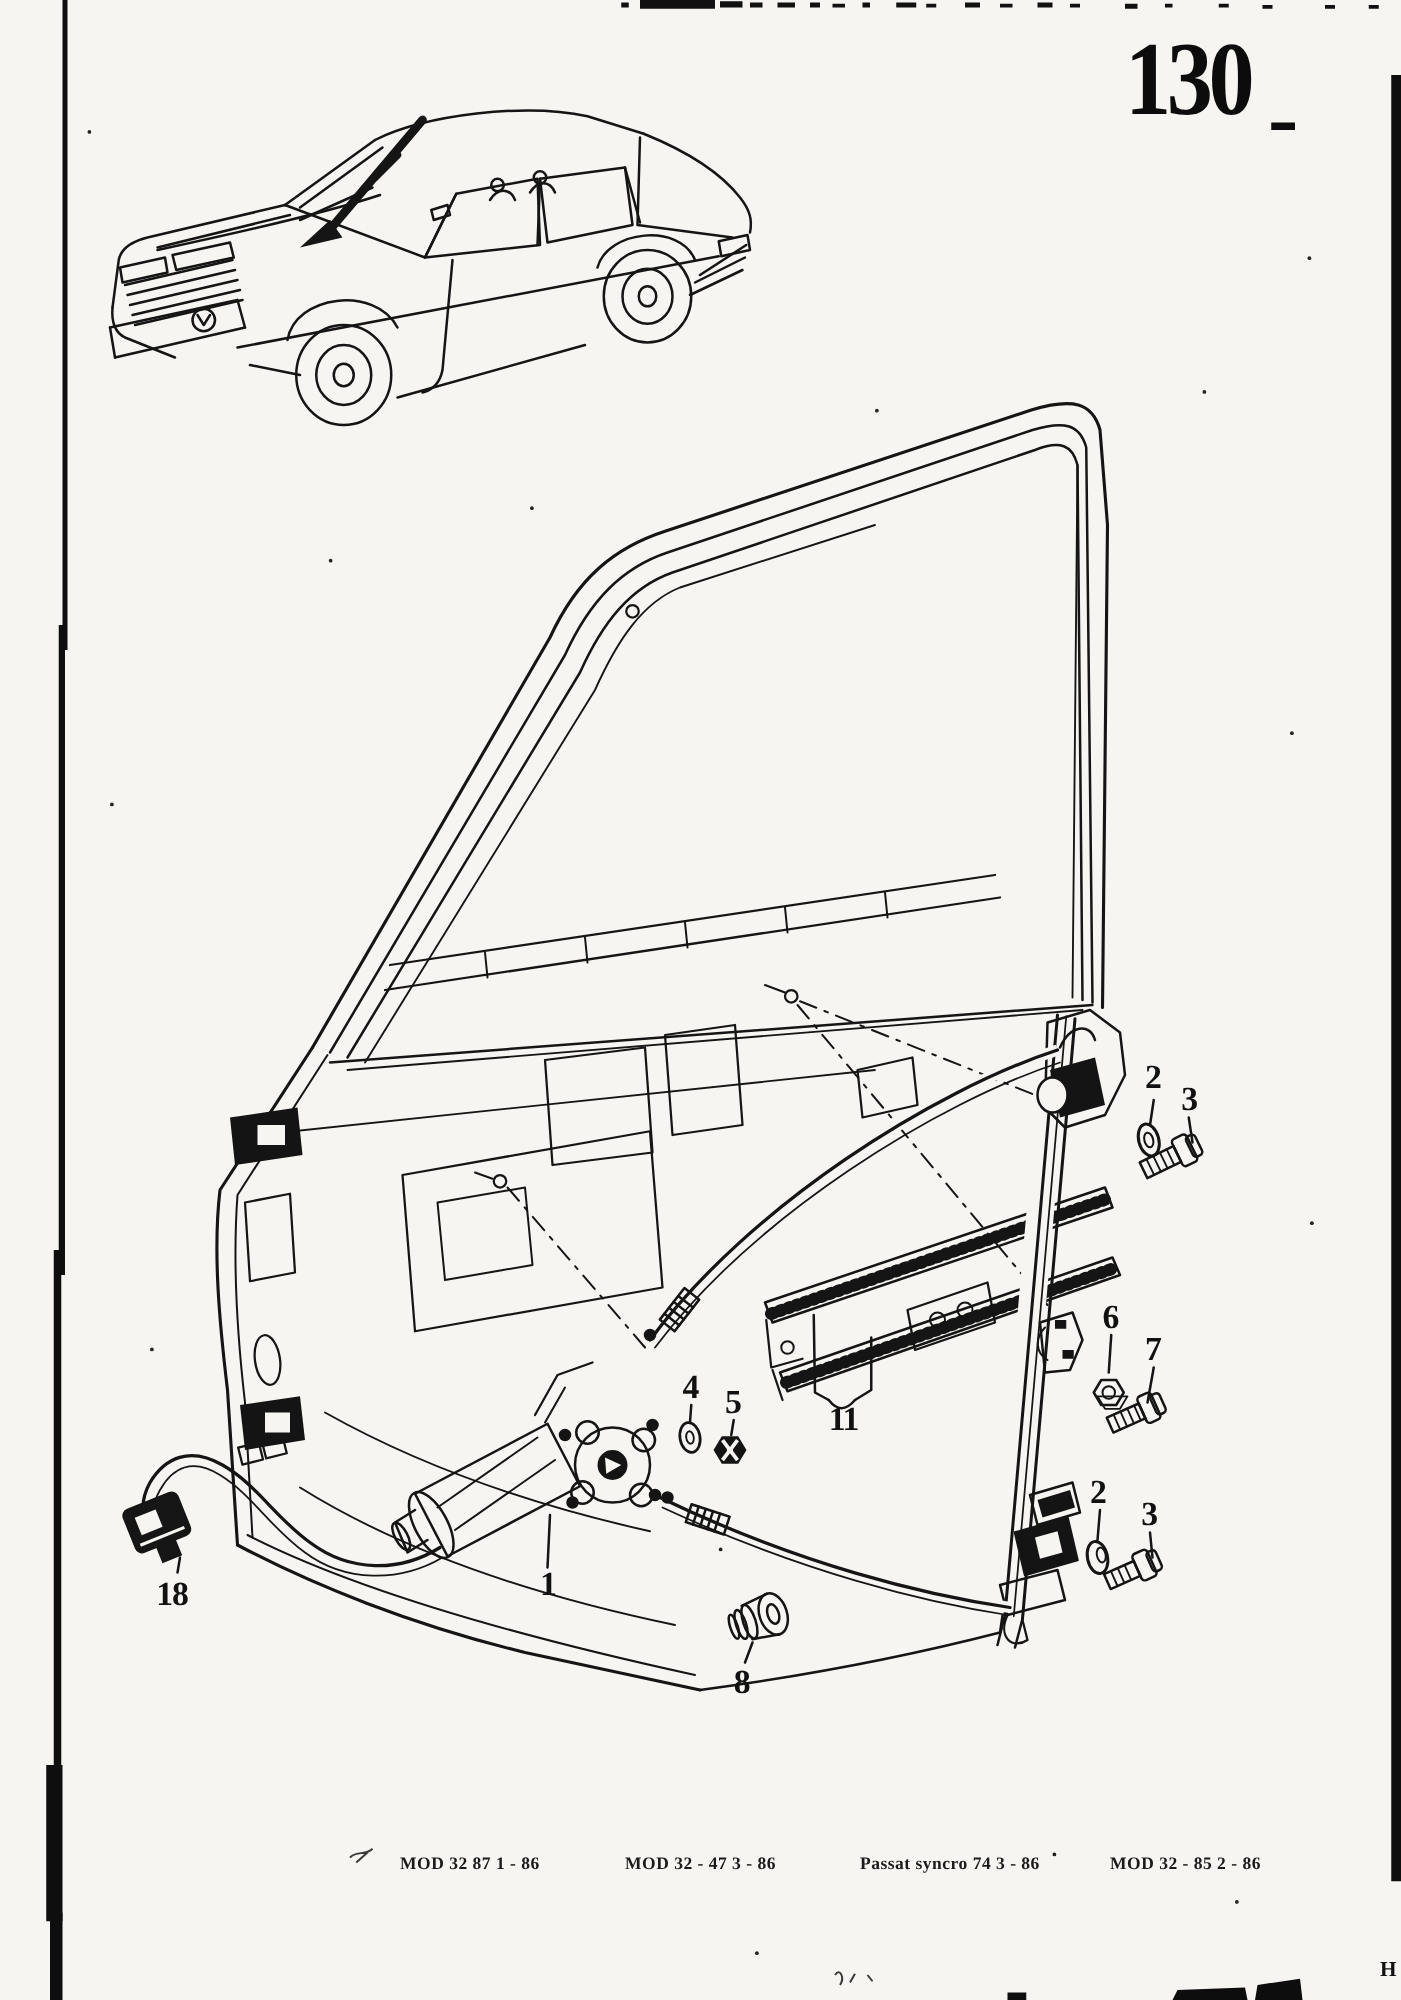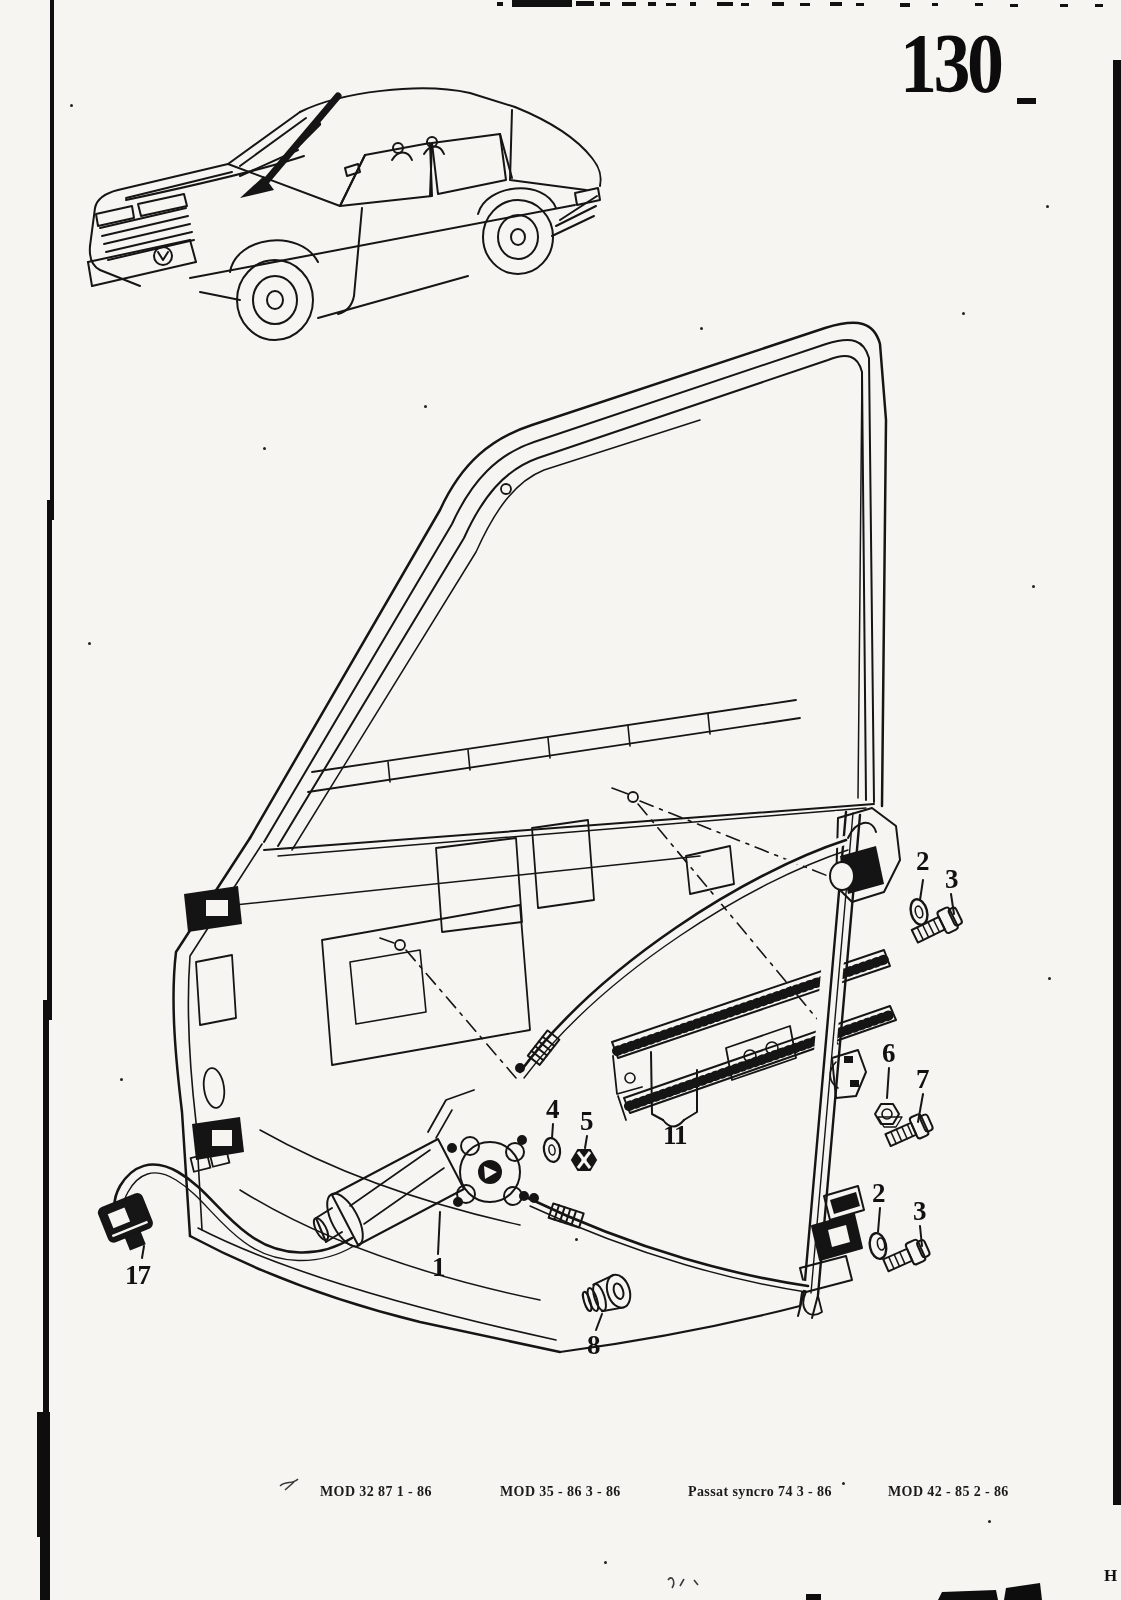--- a/index.html
+++ b/index.html
@@ -386,26 +386,26 @@
   <div class="callout" style="left:916px;top:848px">2</div>
   <div class="callout" style="left:945px;top:866px">3</div>
   <div class="callout" style="left:546px;top:1096px">4</div>
   <div class="callout" style="left:580px;top:1108px">5</div>
   <div class="callout" style="left:882px;top:1040px">6</div>
   <div class="callout" style="left:916px;top:1066px">7</div>
   <div class="callout" style="left:872px;top:1180px">2</div>
   <div class="callout" style="left:913px;top:1198px">3</div>
   <div class="callout" style="left:587px;top:1332px">8</div>
   <div class="callout" style="left:663px;top:1122px">11</div>
-  <div class="callout" style="left:125px;top:1262px">17</div>
+  <div class="callout" style="left:125px;top:1262px">18</div>
 
   <div class="footer-seg" style="left:320px">MOD 32  87    1 - 86</div>
-  <div class="footer-seg" style="left:500px">MOD 35 - 86    3 - 86</div>
+  <div class="footer-seg" style="left:500px">MOD 32 - 47    3 - 86</div>
   <div class="footer-seg" style="left:688px">Passat syncro 74   3 - 86</div>
-  <div class="footer-seg" style="left:888px">MOD 42 - 85    2 - 86</div>
+  <div class="footer-seg" style="left:888px">MOD 32 - 85    2 - 86</div>
 
   <div class="margin-letter">H</div>
 
   <div class="speck" style="left:70px;top:104px;width:3px;height:3px"></div>
   <div class="speck" style="left:263px;top:447px;width:3px;height:3px"></div>
   <div class="speck" style="left:424px;top:405px;width:3px;height:3px"></div>
   <div class="speck" style="left:700px;top:327px;width:3px;height:3px"></div>
   <div class="speck" style="left:962px;top:312px;width:3px;height:3px"></div>
   <div class="speck" style="left:1046px;top:205px;width:3px;height:3px"></div>
   <div class="speck" style="left:1032px;top:585px;width:3px;height:3px"></div>

